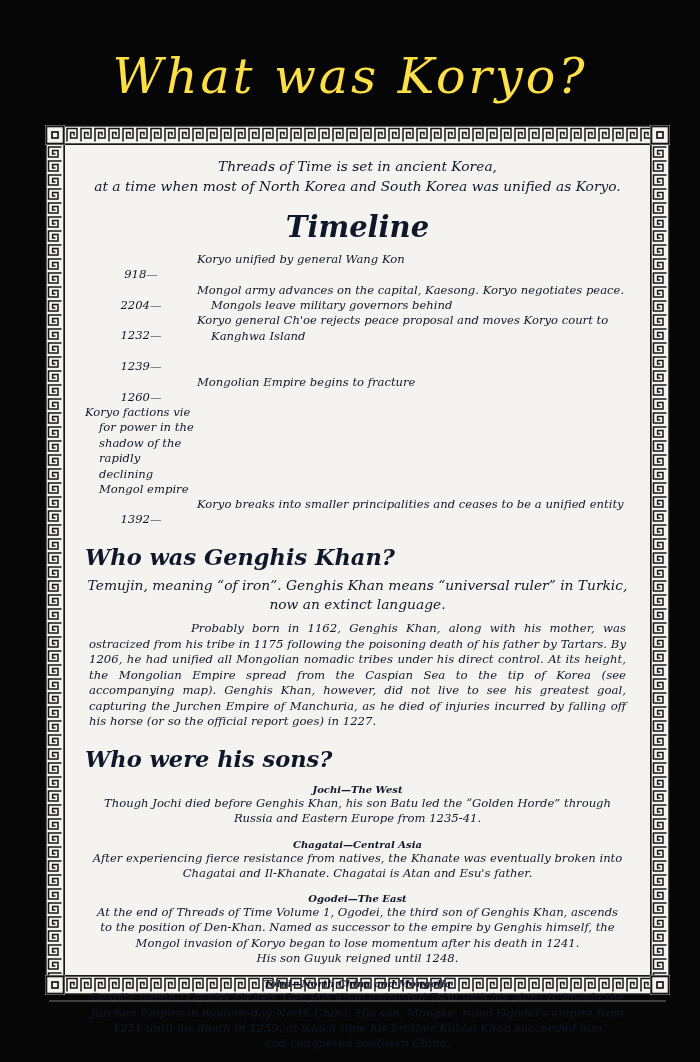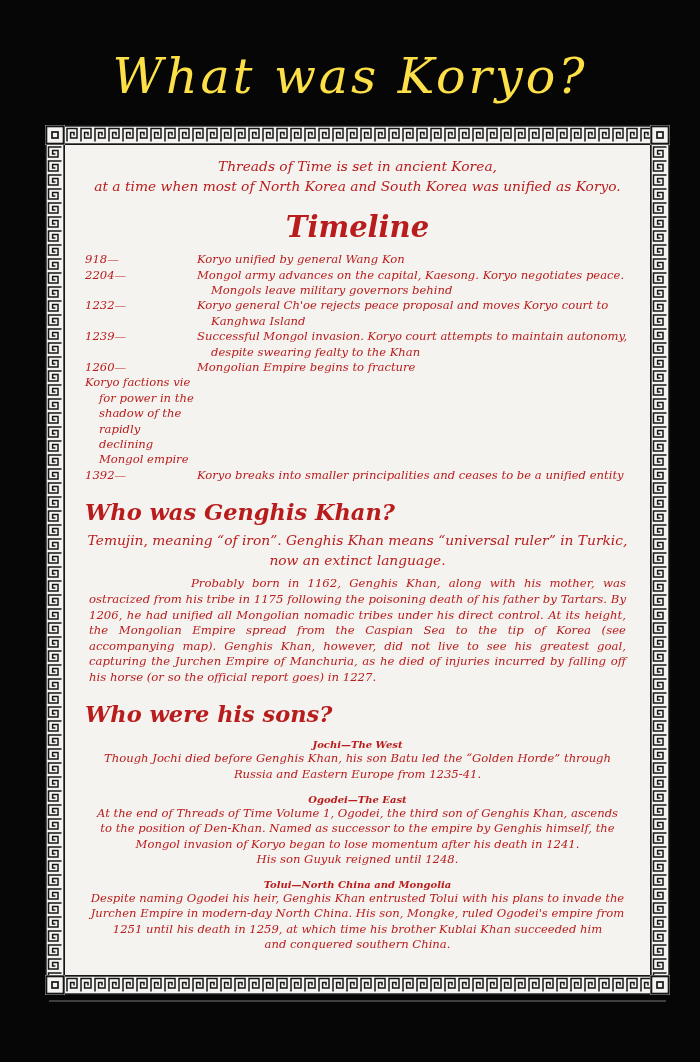--- a/index.html
+++ b/index.html
@@ -31,21 +31,21 @@
   .band-bottom{left:20px;bottom:0;width:585px;height:20px;}
   .band-left{left:0;top:20px;width:20px;height:830px;}
   .band-right{right:0;top:20px;width:20px;height:830px;}
   .corner{position:absolute;width:20px;height:20px;}
   .corner-tl{left:0;top:0;}  .corner-tr{right:0;top:0;}
   .corner-bl{left:0;bottom:0;} .corner-br{right:0;bottom:0;}
 
   .content{
     position:absolute;left:20px;right:20px;top:20px;bottom:20px;
     padding:6px 20px 0;
-    color:#b91c1c;
+    color:#0f172a;
     font-style:italic;
   }
   .lede{
     text-align:center;
     font-size:13.8px;
     line-height:1.42;
     white-space:pre-line;
     margin:6px 0 0;
   }
   .h1{
@@ -54,21 +54,21 @@
   }
   .h2{
     text-align:left;font-size:22.5px;font-weight:bold;
     margin:16px 0 6px;
   }
   .timeline{
     width:557px;margin:4px auto 0;
     font-size:11.6px;line-height:1.33;
   }
   .t-entry{display:grid;grid-template-columns:112px 1fr;}
-  .t-year{text-align:left;white-space:nowrap;}
+  .t-year{text-align:center;white-space:nowrap;margin-top:15px;}
   .t-text{white-space:pre-line;padding-left:14px;text-indent:-14px;}
   .bio{
     font-size:11.7px;line-height:1.33;
     text-align:justify;
     text-indent:102px;
     margin:6px 4px 0;
   }
   .son{margin-top:12px;}
   .son-title{text-align:center;font-size:10px;font-weight:bold;}
   .son-text{
@@ -161,22 +161,20 @@
           <span class="t-text">Mongol army advances on the capital, Kaesong. Koryo negotiates peace.
 Mongols leave military governors behind</span>
       </div>
       <div class="t-entry">
         <span class="t-year">1232—</span>
           <span class="t-text">Koryo general Ch'oe rejects peace proposal and moves Koryo court to
 Kanghwa Island</span>
       </div>
       <div class="t-entry">
         <span class="t-year">1239—</span>
-          <span class="t-text">Successful Mongol invasion. Koryo court attempts to maintain autonomy,
-despite swearing fealty to the Khan</span>
       </div>
       <div class="t-entry">
         <span class="t-year">1260—</span>
           <span class="t-text">Mongolian Empire begins to fracture</span>
       </div>
       <div class="t-entry">
           <span class="t-text">Koryo factions vie for power in the shadow of the rapidly declining
 Mongol empire</span>
       </div>
       <div class="t-entry">
@@ -189,20 +187,25 @@
     <p class="lede">Temujin, meaning “of iron”. Genghis Khan means “universal ruler” in Turkic,
 now an extinct language.</p>
     <p class="bio">Probably born in 1162, Genghis Khan, along with his mother, was ostracized from his tribe in 1175 following the poisoning death of his father by Tartars. By 1206, he had unified all Mongolian nomadic tribes under his direct control. At its height, the Mongolian Empire spread from the Caspian Sea to the tip of Korea (see accompanying map). Genghis Khan, however, did not live to see his greatest goal, capturing the Jurchen Empire of Manchuria, as he died of injuries incurred by falling off his horse (or so the official report goes) in 1227.</p>
 
     <div class="h2">Who were his sons?</div>
 
     <div class="son">
       <div class="son-title">Jochi—The West</div>
       <div class="son-text">Though Jochi died before Genghis Khan, his son Batu led the “Golden Horde” through
 Russia and Eastern Europe from 1235-41.</div>
+    </div>
+    <div class="son">
+      <div class="son-title">Chagatai—Central Asia</div>
+      <div class="son-text">After experiencing fierce resistance from natives, the Khanate was eventually broken into
+Chagatai and Il-Khanate. Chagatai is Atan and Esu's father.</div>
     </div>
     <div class="son">
       <div class="son-title">Ogodei—The East</div>
       <div class="son-text">At the end of Threads of Time Volume 1, Ogodei, the third son of Genghis Khan, ascends
 to the position of Den-Khan. Named as successor to the empire by Genghis himself, the
 Mongol invasion of Koryo began to lose momentum after his death in 1241.
 His son Guyuk reigned until 1248.</div>
     </div>
     <div class="son">
       <div class="son-title">Tolui—North China and Mongolia</div>

